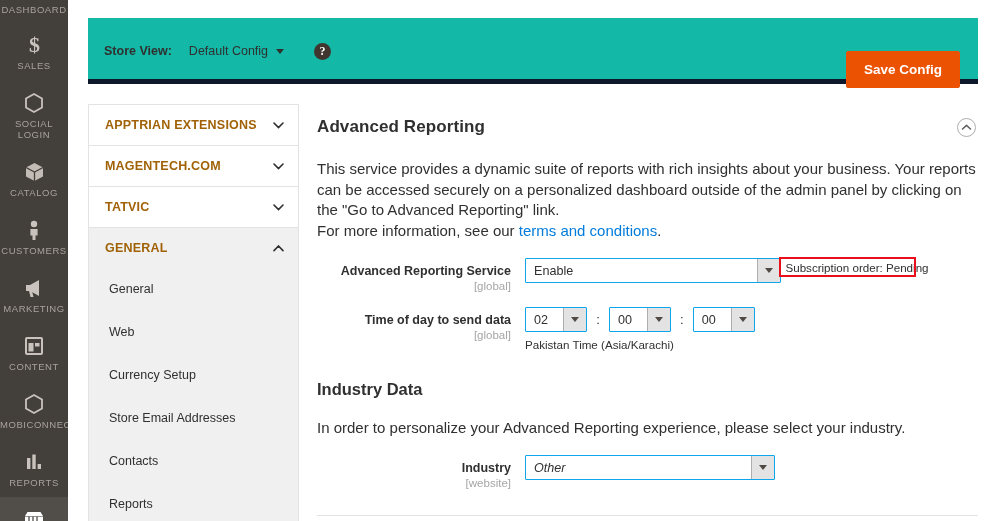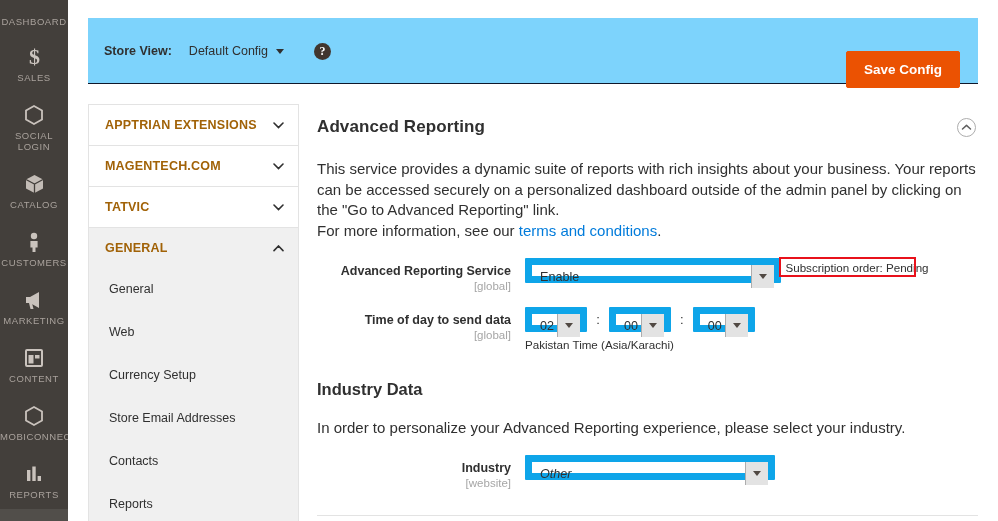--- a/index.html
+++ b/index.html
@@ -38,36 +38,36 @@
   .nav-label {
     display: block;
     font-size: 9.5px;
     letter-spacing: 0.55px;
     color: #a9a29c;
     text-transform: uppercase;
     line-height: 11px;
     font-family: "Liberation Sans", sans-serif;
   }
   .nav-item.active .nav-icon { color: #ffffff; }
-  .nav-top-partial { padding-top: 16px; padding-bottom: 7px; }
+  .nav-top-partial { padding-top: 4px; padding-bottom: 7px; }
   .nav-top-partial .nav-label { color: #a9a29c; }
 
   
   #top-strip {
     position: absolute; left: 68px; top: 0;
     width: 930px; height: 18px;
     background: #ffffff;
   }
 
   
   #storeview-bar {
     position: absolute; left: 88px; top: 18px;
     width: 890px; height: 66px;
-    background: #7dd3fc;
-    border-bottom: 1px solid #0f172a;
+    background: #14b8a6;
+    border-bottom: 5px solid #0f172a;
   }
   #storeview-inner {
     position: absolute; left: 16px; top: 0; height: 66px;
     display: flex; align-items: center; gap: 0;
   }
   .sv-label {
     font-size: 12.5px; font-weight: bold; color: #303030;
     margin-right: 17px; white-space: nowrap;
   }
   .sv-select {
@@ -179,21 +179,21 @@
   .field-scope {
     display: block; font-weight: normal;
     font-size: 11.5px; color: #a6a6a6;
     line-height: 14px;
   }
   .field-ctrl { flex: 1; position: relative; }
 
   .mg-select {
     position: relative; display: inline-block;
     background: #ffffff;
-    border: 7px solid #0ea5e9;
+    border: 1px solid #0ea5e9;
     border-radius: 1px;
     height: 25px;
     vertical-align: top;
   }
   .mg-select .val {
     display: block;
     padding: 4px 30px 4px 8px;
     font-size: 12.6px; color: #303030;
     line-height: 17px;
     white-space: nowrap; overflow: hidden;

